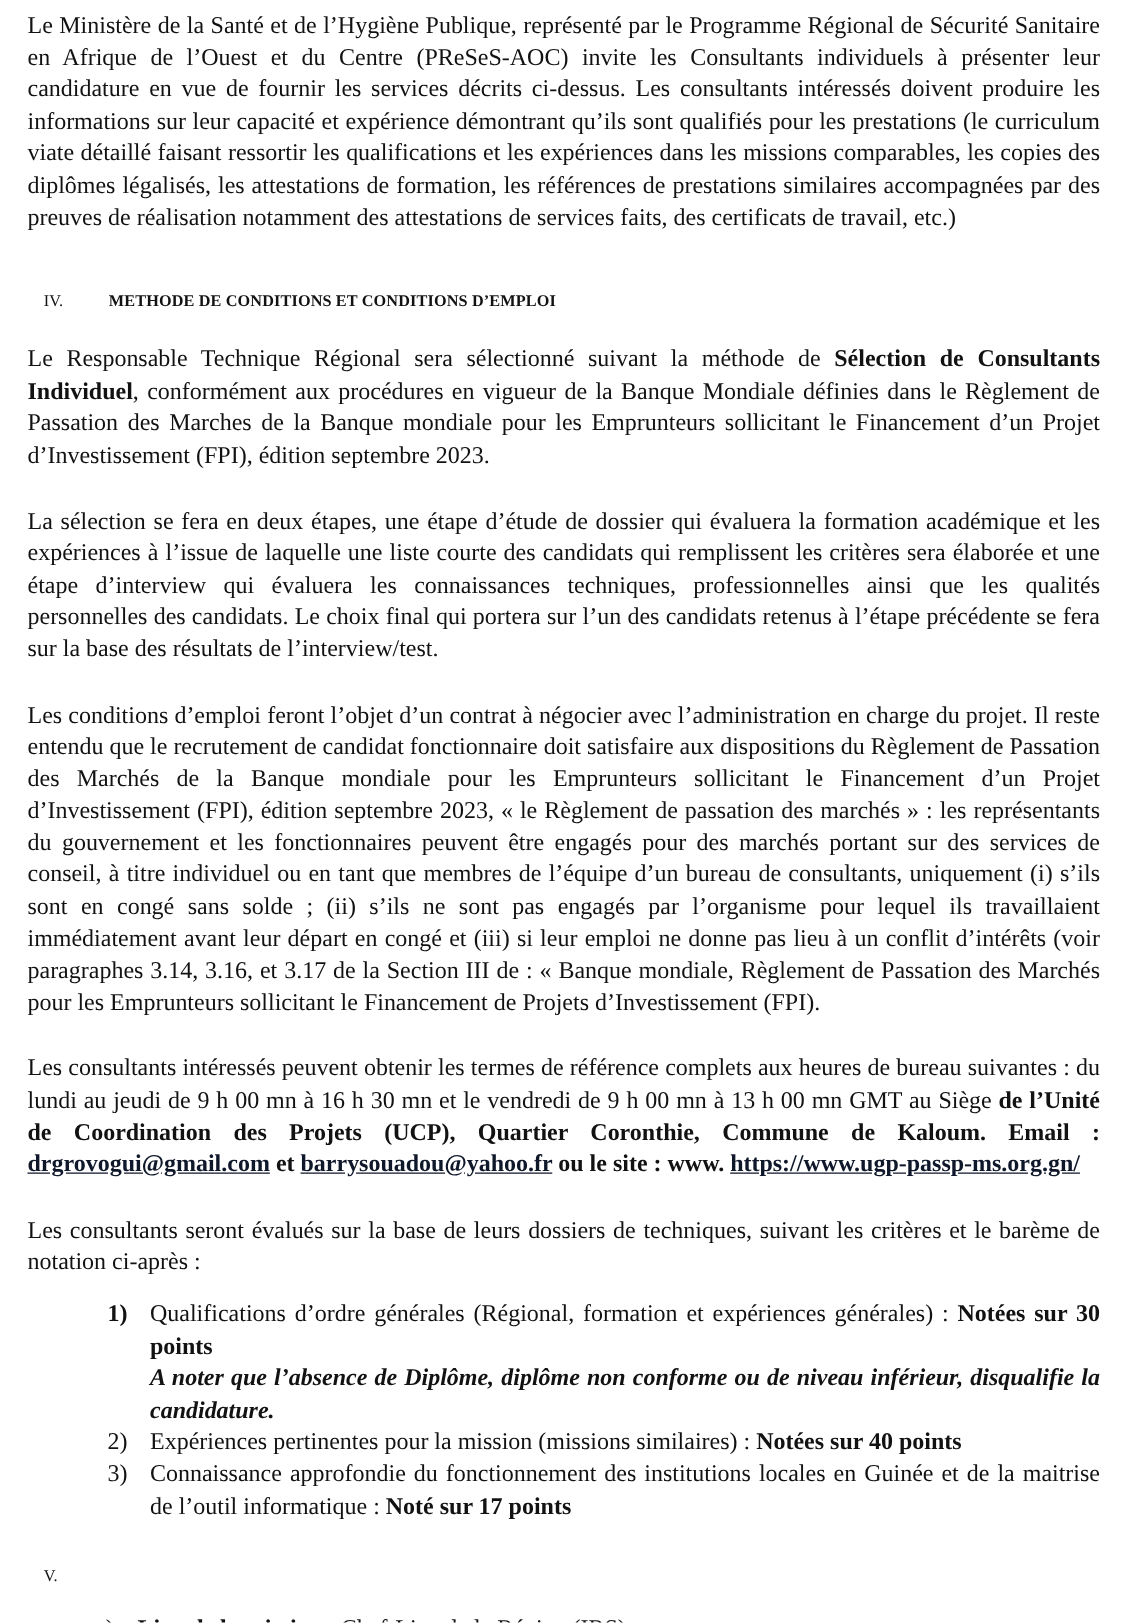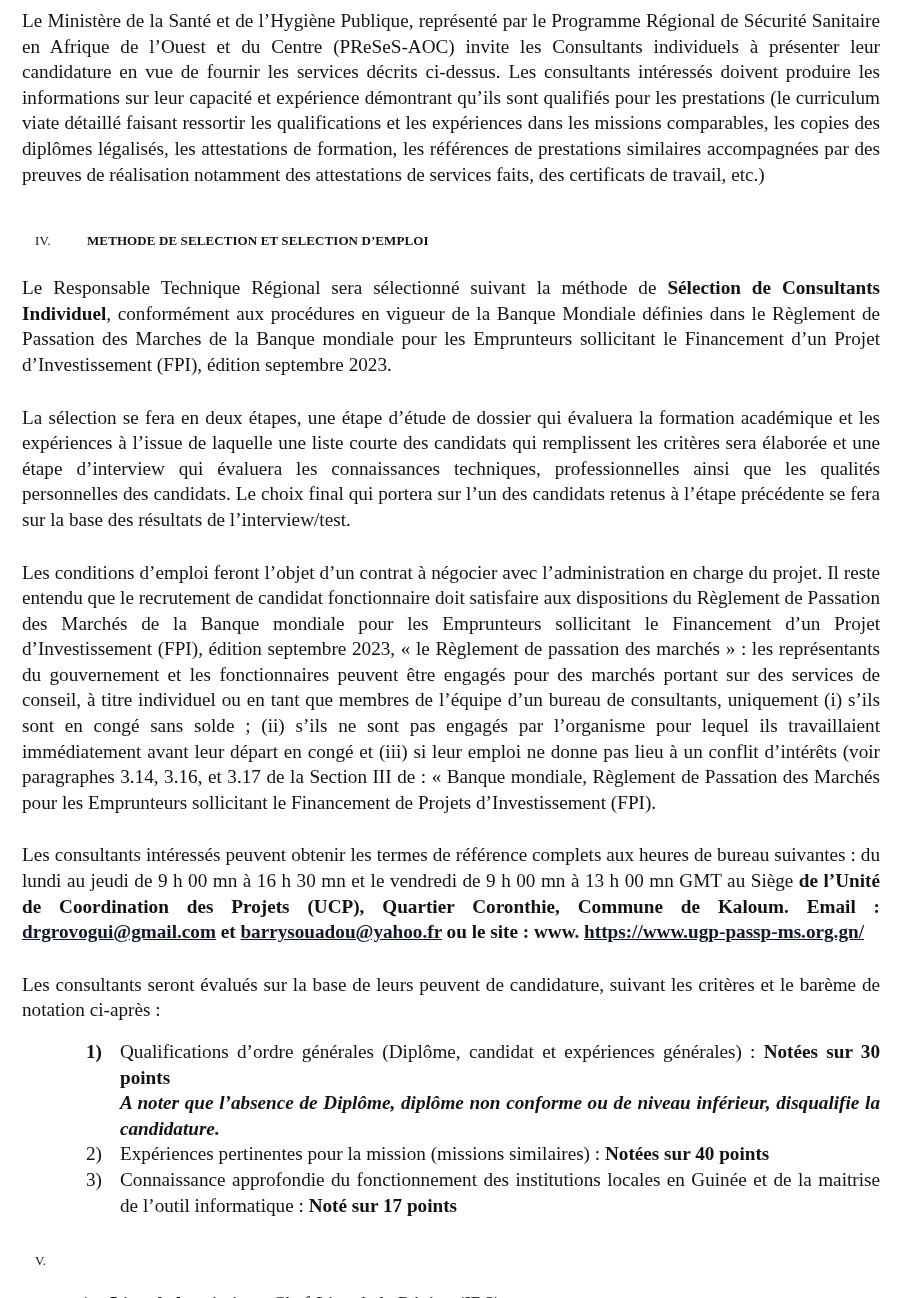--- a/index.html
+++ b/index.html
@@ -97,45 +97,45 @@
 
 <div class="page">
   <div class="body-col">
 
     <p class="para">Le Ministère de la Santé et de l’Hygiène Publique, représenté par le Programme Régional de Sécurité Sanitaire en Afrique de l’Ouest et du Centre (PReSeS-AOC) invite les Consultants individuels à présenter leur candidature en vue de fournir les services décrits ci-dessus.  Les consultants intéressés doivent produire les informations sur leur capacité et expérience démontrant qu’ils sont qualifiés pour les prestations (le curriculum viate détaillé faisant ressortir les qualifications et les expériences dans les missions comparables, les copies des diplômes légalisés, les attestations de formation, les références de prestations similaires accompagnées par des preuves de réalisation notamment des attestations de services faits, des certificats de travail, etc.)</p>
 
     <div class="spacer-sm"></div>
 
     <div class="sec-head">
       <span class="num">IV.</span>
-      <span class="title">METHODE DE SELECTION ET SELECTION D’EMPLOI</span>
+      <span class="title">METHODE DE CONDITIONS ET CONDITIONS D’EMPLOI</span>
     </div>
 
     <p class="para"><span>Le Responsable Technique Régional sera sélectionné suivant la méthode de </span><b>Sélection de Consultants Individuel</b><span>, conformément aux procédures en vigueur de la Banque Mondiale définies dans le Règlement de Passation des Marches de la Banque mondiale pour les Emprunteurs sollicitant le Financement d’un Projet d’Investissement (FPI), édition septembre 2023.</span></p>
 
     <div class="spacer-sm"></div>
 
     <p class="para">La sélection se fera en deux étapes, une étape d’étude de dossier qui évaluera la formation académique et les expériences à l’issue de laquelle une liste courte des candidats qui remplissent les critères sera élaborée et une étape d’interview qui évaluera les connaissances techniques, professionnelles ainsi que les qualités personnelles des candidats. Le choix final qui portera sur l’un des candidats retenus à l’étape précédente se fera sur la base des résultats de l’interview/test.</p>
 
     <div class="spacer-sm"></div>
 
     <p class="para">Les conditions d’emploi feront l’objet d’un contrat à négocier avec l’administration en charge du projet.  Il reste entendu que le recrutement de candidat fonctionnaire doit satisfaire aux dispositions du Règlement de Passation des Marchés de la Banque mondiale pour les Emprunteurs sollicitant le Financement d’un Projet d’Investissement (FPI), édition septembre 2023, « le Règlement de passation des marchés » : les représentants du gouvernement et les fonctionnaires peuvent être engagés pour des marchés portant sur des services de conseil, à titre individuel ou en tant que membres de l’équipe d’un bureau de consultants, uniquement (i) s’ils sont en congé sans solde ; (ii) s’ils ne sont pas engagés par l’organisme pour lequel ils travaillaient immédiatement avant leur départ en congé et (iii) si leur emploi ne donne pas lieu à un conflit d’intérêts (voir paragraphes 3.14, 3.16, et 3.17  de la Section III de : « Banque mondiale, Règlement de Passation des Marchés pour les Emprunteurs sollicitant le Financement de Projets d’Investissement (FPI).</p>
 
     <div class="spacer-sm"></div>
 
     <p class="para"><span>Les consultants intéressés peuvent obtenir les termes de référence complets aux heures de bureau suivantes : du lundi au jeudi de 9 h 00 mn à 16 h 30 mn et le vendredi de 9 h 00 mn à 13 h 00 mn GMT au Siège </span><b>de l’Unité de Coordination des Projets (UCP), Quartier Coronthie, Commune de Kaloum.</b> <b>Email : </b><a class="link" href="#">drgrovogui@gmail.com</a><b> et </b><a class="link" href="#">barrysouadou@yahoo.fr</a><b> ou le site : www. </b><a class="link" href="#">https://www.ugp-passp-ms.org.gn/</a></p>
 
     <div class="spacer-sm"></div>
 
-    <p class="para tight">Les consultants seront évalués sur la base de leurs peuvent de candidature, suivant les critères et le barème de notation ci-après :</p>
+    <p class="para tight">Les consultants seront évalués sur la base de leurs dossiers de techniques, suivant les critères et le barème de notation ci-après :</p>
 
     <ol class="numlist">
       <li class="item">
         <span class="marker bold">1)</span>
-        <span class="content"><span>Qualifications d’ordre générales (Diplôme, candidat et expériences générales) : </span><b>Notées sur 30 points</b><br><span class="bi">A noter que l’absence de Diplôme, diplôme non conforme ou de niveau inférieur, disqualifie la candidature.</span></span>
+        <span class="content"><span>Qualifications d’ordre générales (Régional, formation et expériences générales) : </span><b>Notées sur 30 points</b><br><span class="bi">A noter que l’absence de Diplôme, diplôme non conforme ou de niveau inférieur, disqualifie la candidature.</span></span>
       </li>
       <li class="item">
         <span class="marker">2)</span>
         <span class="content"><span>Expériences pertinentes pour la mission (missions similaires) : </span><b>Notées sur 40 points</b></span>
       </li>
       <li class="item">
         <span class="marker">3)</span>
         <span class="content"><span>Connaissance approfondie du fonctionnement des institutions locales en Guinée et de la maitrise de l’outil informatique : </span><b>Noté sur 17 points</b></span>
       </li>
     </ol>

